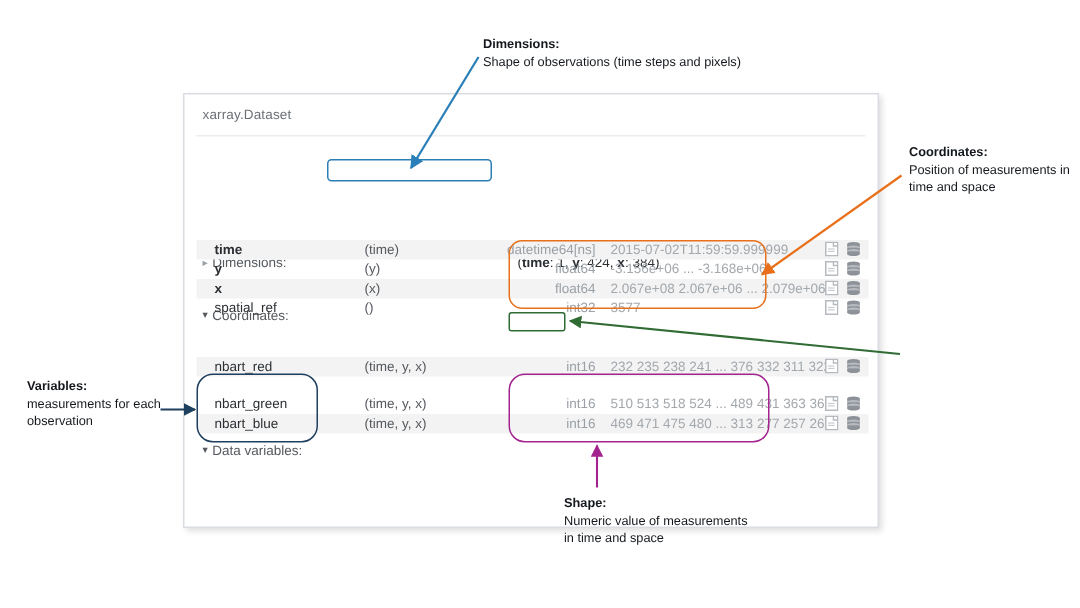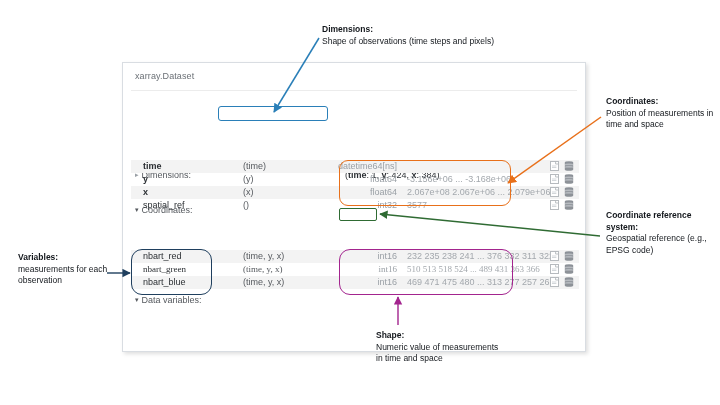--- a/index.html
+++ b/index.html
@@ -105,20 +105,21 @@
 
     <div class="xr-section-label" style="left:12px;top:142px;">
       <span class="tri open">▾</span><span>Coordinates:</span>
     </div>
 
     <div id="coord-rows">
         <div class="xr-row zebra" style="top:97px;">
           <span class="c-name b">time</span>
           <span class="c-dims">(time)</span>
           <span class="c-dtype">datetime64[ns]</span>
+          <span class="c-val">2015-07-02T11:59:59.999999</span>
           <span class="c-icons">
             <span class="ic"><svg width="9" height="10" viewBox="0 0 9 10">
                 <rect x="0.5" y="0.5" width="8" height="9" fill="#ffffff" stroke="#b6babe" stroke-width="1"></rect>
                 <path d="M5.6 0.6 L5.6 3 L8.4 3" fill="none" stroke="#b6babe" stroke-width="0.9"></path>
                 <rect x="2" y="4.6" width="4.4" height="0.8" fill="#c9cdd1"></rect>
                 <rect x="2" y="6.2" width="4.4" height="0.8" fill="#c9cdd1"></rect>
               </svg></span>
             <span class="ic"><svg width="10" height="10" viewBox="0 0 10 10">
                 <ellipse cx="5" cy="1.6" rx="4.2" ry="1.3" fill="#8d9298"></ellipse>
                 <rect x="0.8" y="1.6" width="8.4" height="2.2" fill="#8d9298"></rect>
@@ -199,21 +200,21 @@
               </svg></span>
           </span>
         </div>
       </div>
 
     <div class="xr-section-label" style="left:12px;top:232px;">
       <span class="tri open">▾</span><span>Data variables:</span>
     </div>
 
     <div id="var-rows">
-        <div class="xr-row zebra" style="top:187px;">
+        <div class="xr-row zebra" style="top:175px;">
           <span class="c-name">nbart_red</span>
           <span class="c-dims">(time, y, x)</span>
           <span class="c-dtype">int16</span>
           <span class="c-val">232 235 238 241 ... 376 332 311 322</span>
           <span class="c-icons">
             <span class="ic"><svg width="9" height="10" viewBox="0 0 9 10">
                 <rect x="0.5" y="0.5" width="8" height="9" fill="#ffffff" stroke="#b6babe" stroke-width="1"></rect>
                 <path d="M5.6 0.6 L5.6 3 L8.4 3" fill="none" stroke="#b6babe" stroke-width="0.9"></path>
                 <rect x="2" y="4.6" width="4.4" height="0.8" fill="#c9cdd1"></rect>
                 <rect x="2" y="6.2" width="4.4" height="0.8" fill="#c9cdd1"></rect>
@@ -222,21 +223,21 @@
                 <ellipse cx="5" cy="1.6" rx="4.2" ry="1.3" fill="#8d9298"></ellipse>
                 <rect x="0.8" y="1.6" width="8.4" height="2.2" fill="#8d9298"></rect>
                 <ellipse cx="5" cy="3.9" rx="4.2" ry="1.3" fill="#b7bbc0"></ellipse>
                 <rect x="0.8" y="4.2" width="8.4" height="2.1" fill="#8d9298"></rect>
                 <ellipse cx="5" cy="6.3" rx="4.2" ry="1.3" fill="#b7bbc0"></ellipse>
                 <rect x="0.8" y="6.6" width="8.4" height="1.8" fill="#8d9298"></rect>
                 <ellipse cx="5" cy="8.4" rx="4.2" ry="1.3" fill="#8d9298"></ellipse>
               </svg></span>
           </span>
         </div>
-        <div class="xr-row" style="top:200px;font-family:Liberation Serif, serif;">
+        <div class="xr-row" style="top:200px;">
           <span class="c-name">nbart_green</span>
           <span class="c-dims">(time, y, x)</span>
           <span class="c-dtype">int16</span>
           <span class="c-val">510 513 518 524 ... 489 431 363 366</span>
           <span class="c-icons">
             <span class="ic"><svg width="9" height="10" viewBox="0 0 9 10">
                 <rect x="0.5" y="0.5" width="8" height="9" fill="#ffffff" stroke="#b6babe" stroke-width="1"></rect>
                 <path d="M5.6 0.6 L5.6 3 L8.4 3" fill="none" stroke="#b6babe" stroke-width="0.9"></path>
                 <rect x="2" y="4.6" width="4.4" height="0.8" fill="#c9cdd1"></rect>
                 <rect x="2" y="6.2" width="4.4" height="0.8" fill="#c9cdd1"></rect>
@@ -317,24 +318,20 @@
   <div class="anno anno-dimensions">
     <div class="t">Dimensions:</div>
     <div>Shape of observations (time steps and pixels)</div>
   </div>
 
   <div class="anno anno-coordinates">
     <div class="t">Coordinates:</div>
     <div>Position of measurements in time and space</div>
   </div>
 
-  <div class="anno anno-crs">
-    <div class="t">Coordinate reference system:</div>
-    <div>Geospatial reference (e.g., EPSG code)</div>
-  </div>
 
   <div class="anno anno-variables">
     <div class="t">Variables:</div>
     <div>measurements for each observation</div>
   </div>
 
   <div class="anno anno-values">
     <div class="t">Shape:</div>
     <div>Numeric value of measurements in time and space</div>
   </div>

